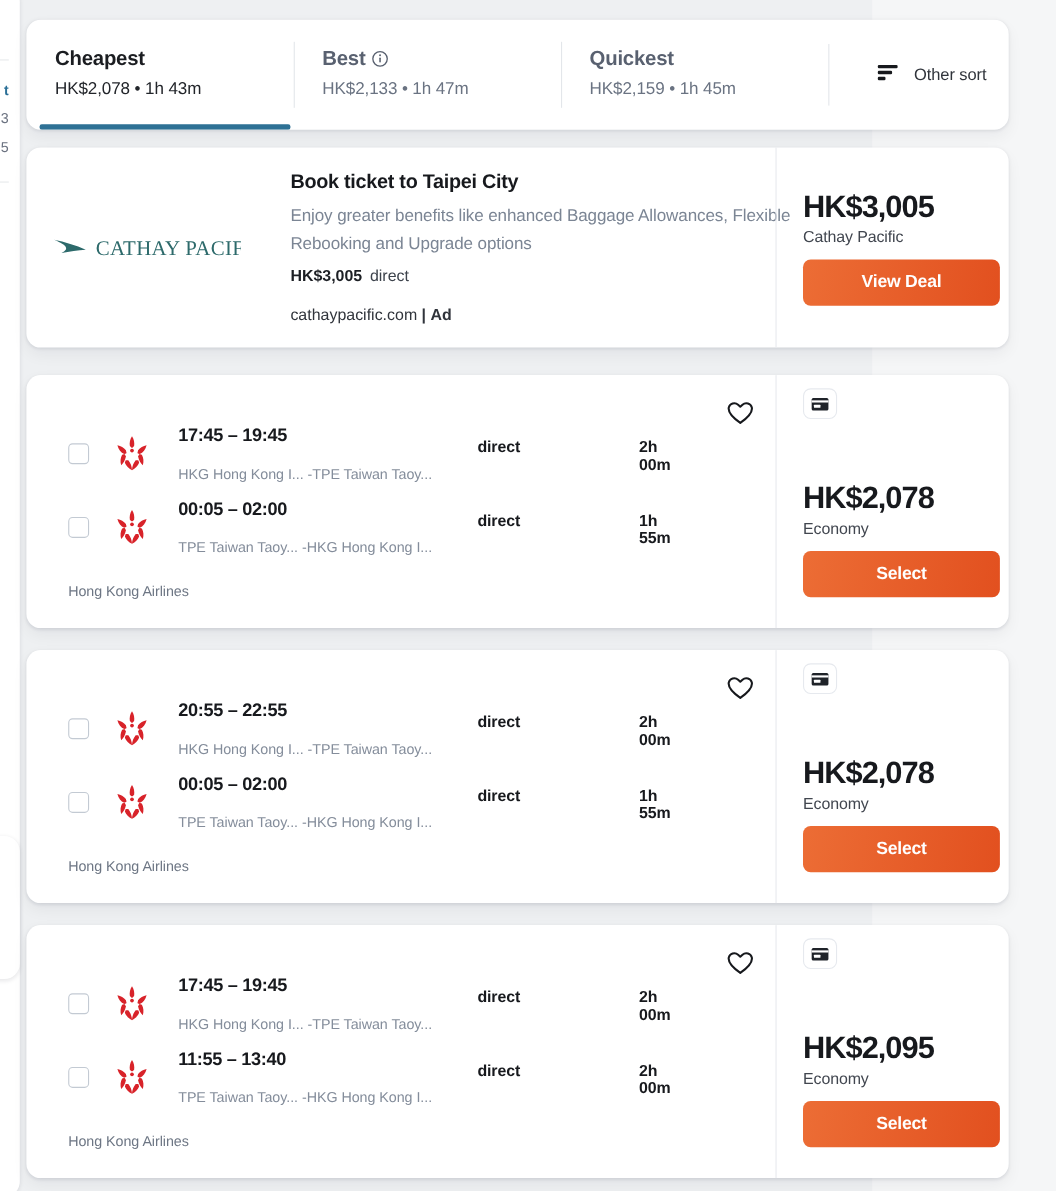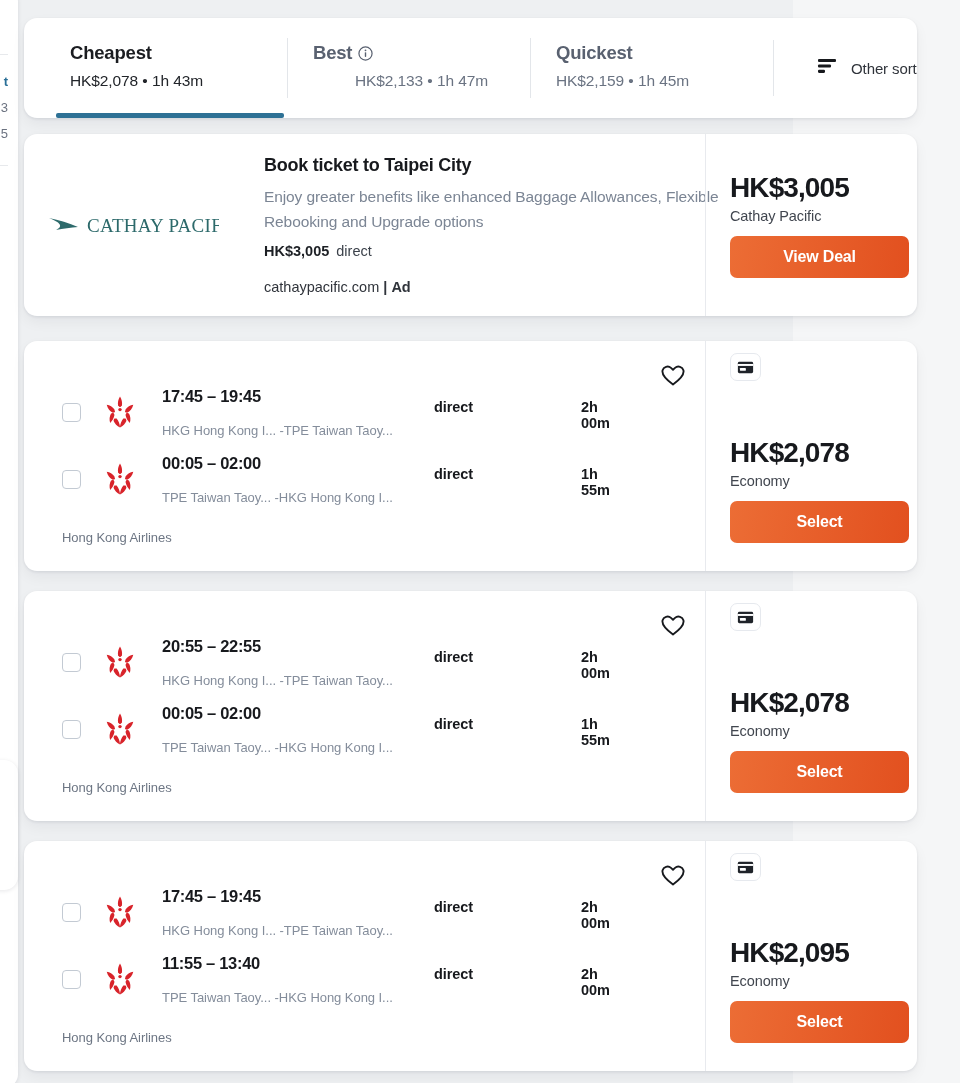--- a/index.html
+++ b/index.html
@@ -53,22 +53,22 @@
   }
 
   
   .sortbar { left: 24px; top: 18px; width: 893px; height: 100px; overflow: hidden; }
   .tabs { display: flex; height: 100%; align-items: stretch; }
   .tab {
     position: relative; padding: 24px 0 0 26px;
     display: flex; flex-direction: column; justify-content: flex-start;
     cursor: pointer;
   }
-  .tab.t1 { width: 243px; margin-left: 20px; }
-  .tab.t2 { width: 243px; text-align: center; }
+  .tab.t1 { width: 243px; }
+  .tab.t2 { width: 243px; }
   .tab.t3 { width: 243px; }
   .tab + .tab::before {
     content:""; position:absolute; left:0; top:20px; bottom:20px;
     width:1px; background:#e3e6ea;
   }
   .tab-title {
     font-size: 18.5px; font-weight: 700; letter-spacing: -.2px;
     display: flex; align-items: center; gap: 6px;
   }
   .tab.active .tab-title { color: #1b1d21; }

